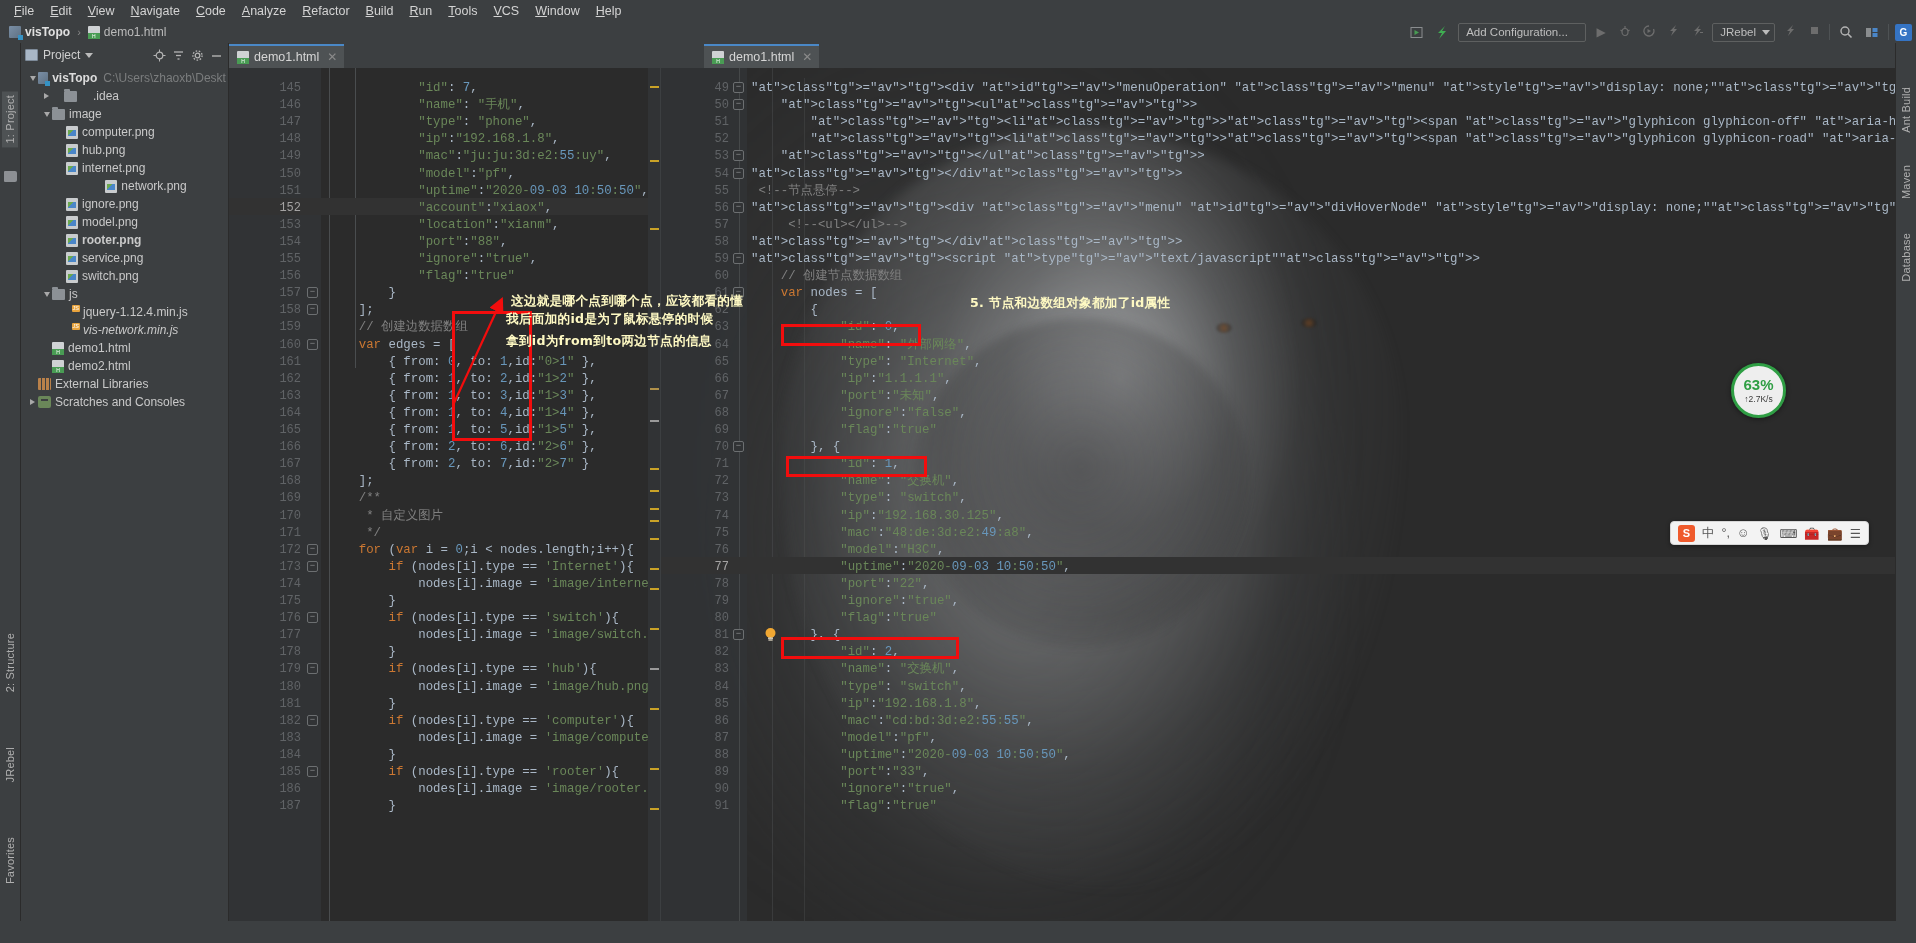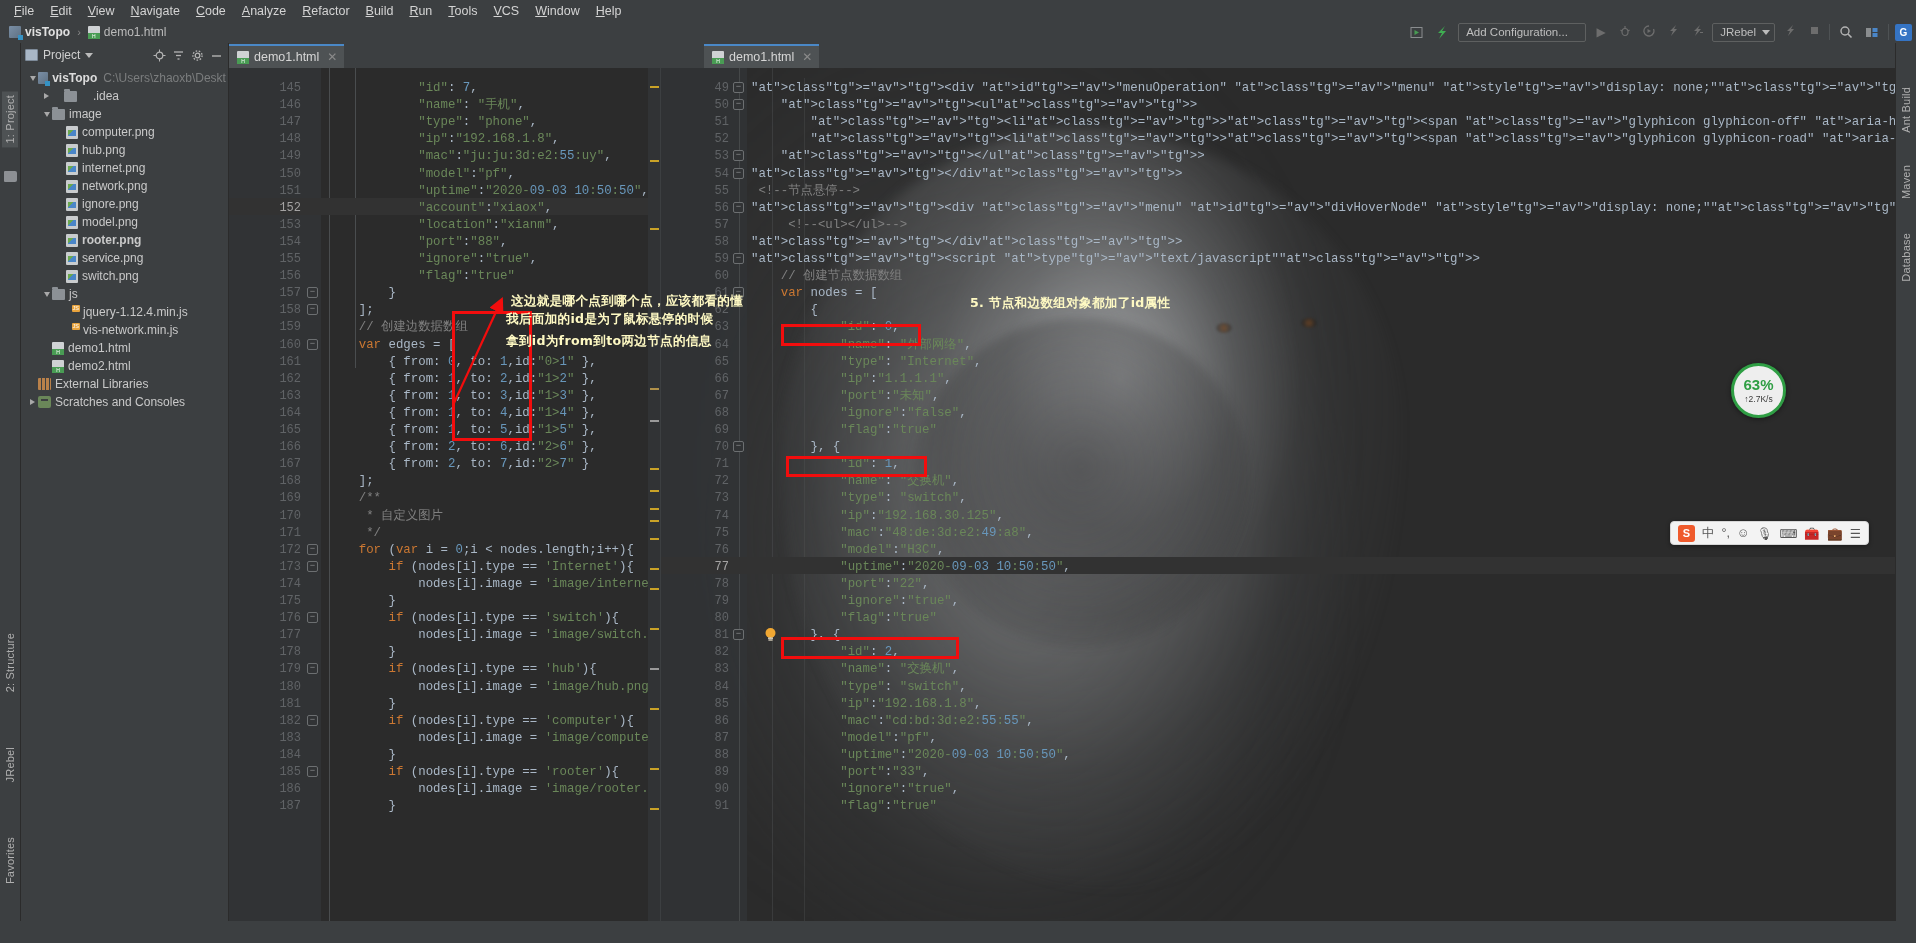--- a/index.html
+++ b/index.html
@@ -417,21 +417,21 @@
           <div class="trow" style="padding-left: 34px;">
             <span class="tw"></span>
             <span class="imgicon"></span>
             <span class="tlabel">hub.png</span>
           </div>
           <div class="trow" style="padding-left: 34px;">
             <span class="tw"></span>
             <span class="imgicon"></span>
             <span class="tlabel">internet.png</span>
           </div>
-          <div class="trow" style="padding-left: 34px;">
+          <div class="trow" style="padding-left: 34px; justify-content: center;">
             <span class="tw"></span>
             <span class="imgicon"></span>
             <span class="tlabel">network.png</span>
           </div>
           <div class="trow" style="padding-left: 34px;">
             <span class="tw"></span>
             <span class="imgicon"></span>
             <span class="tlabel">ignore.png</span>
           </div>
           <div class="trow" style="padding-left: 34px;">
@@ -459,21 +459,21 @@
               <span class="arr-d"></span>
             </span>
             <span class="ficon"></span>
             <span class="tlabel">js</span>
           </div>
           <div class="trow" style="padding-left: 34px;">
             <span class="tw"></span>
             <span class="jsicon"></span>
             <span class="tlabel">jquery-1.12.4.min.js</span>
           </div>
-          <div class="trow" style="padding-left: 34px;">
+          <div class="trow" style="padding-left: 34px; font-style: italic;">
             <span class="tw"></span>
             <span class="jsicon"></span>
             <span class="tlabel">vis-network.min.js</span>
           </div>
           <div class="trow" style="padding-left: 20px;">
             <span class="tw"></span>
             <span class="htmlicon"></span>
             <span class="tlabel">demo1.html</span>
           </div>
           <div class="trow" style="padding-left: 20px;">

